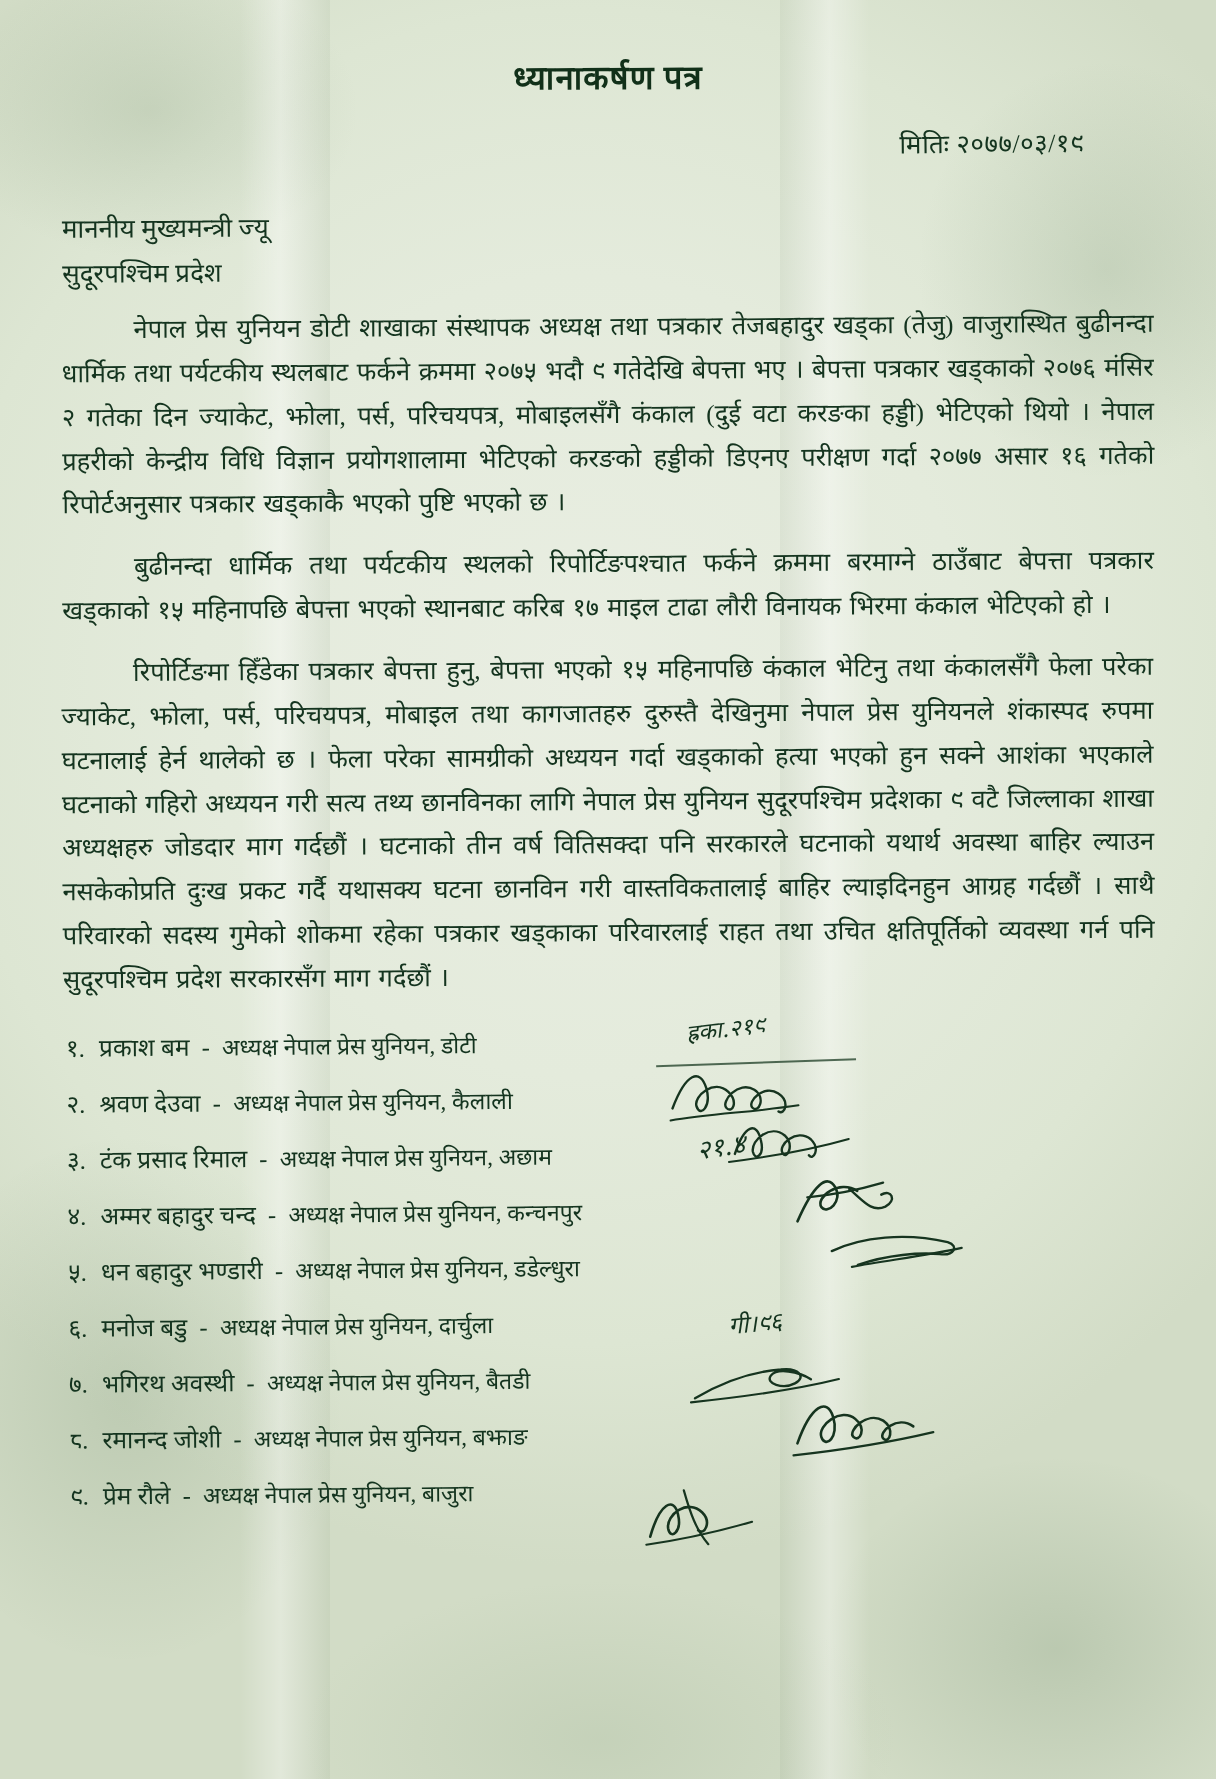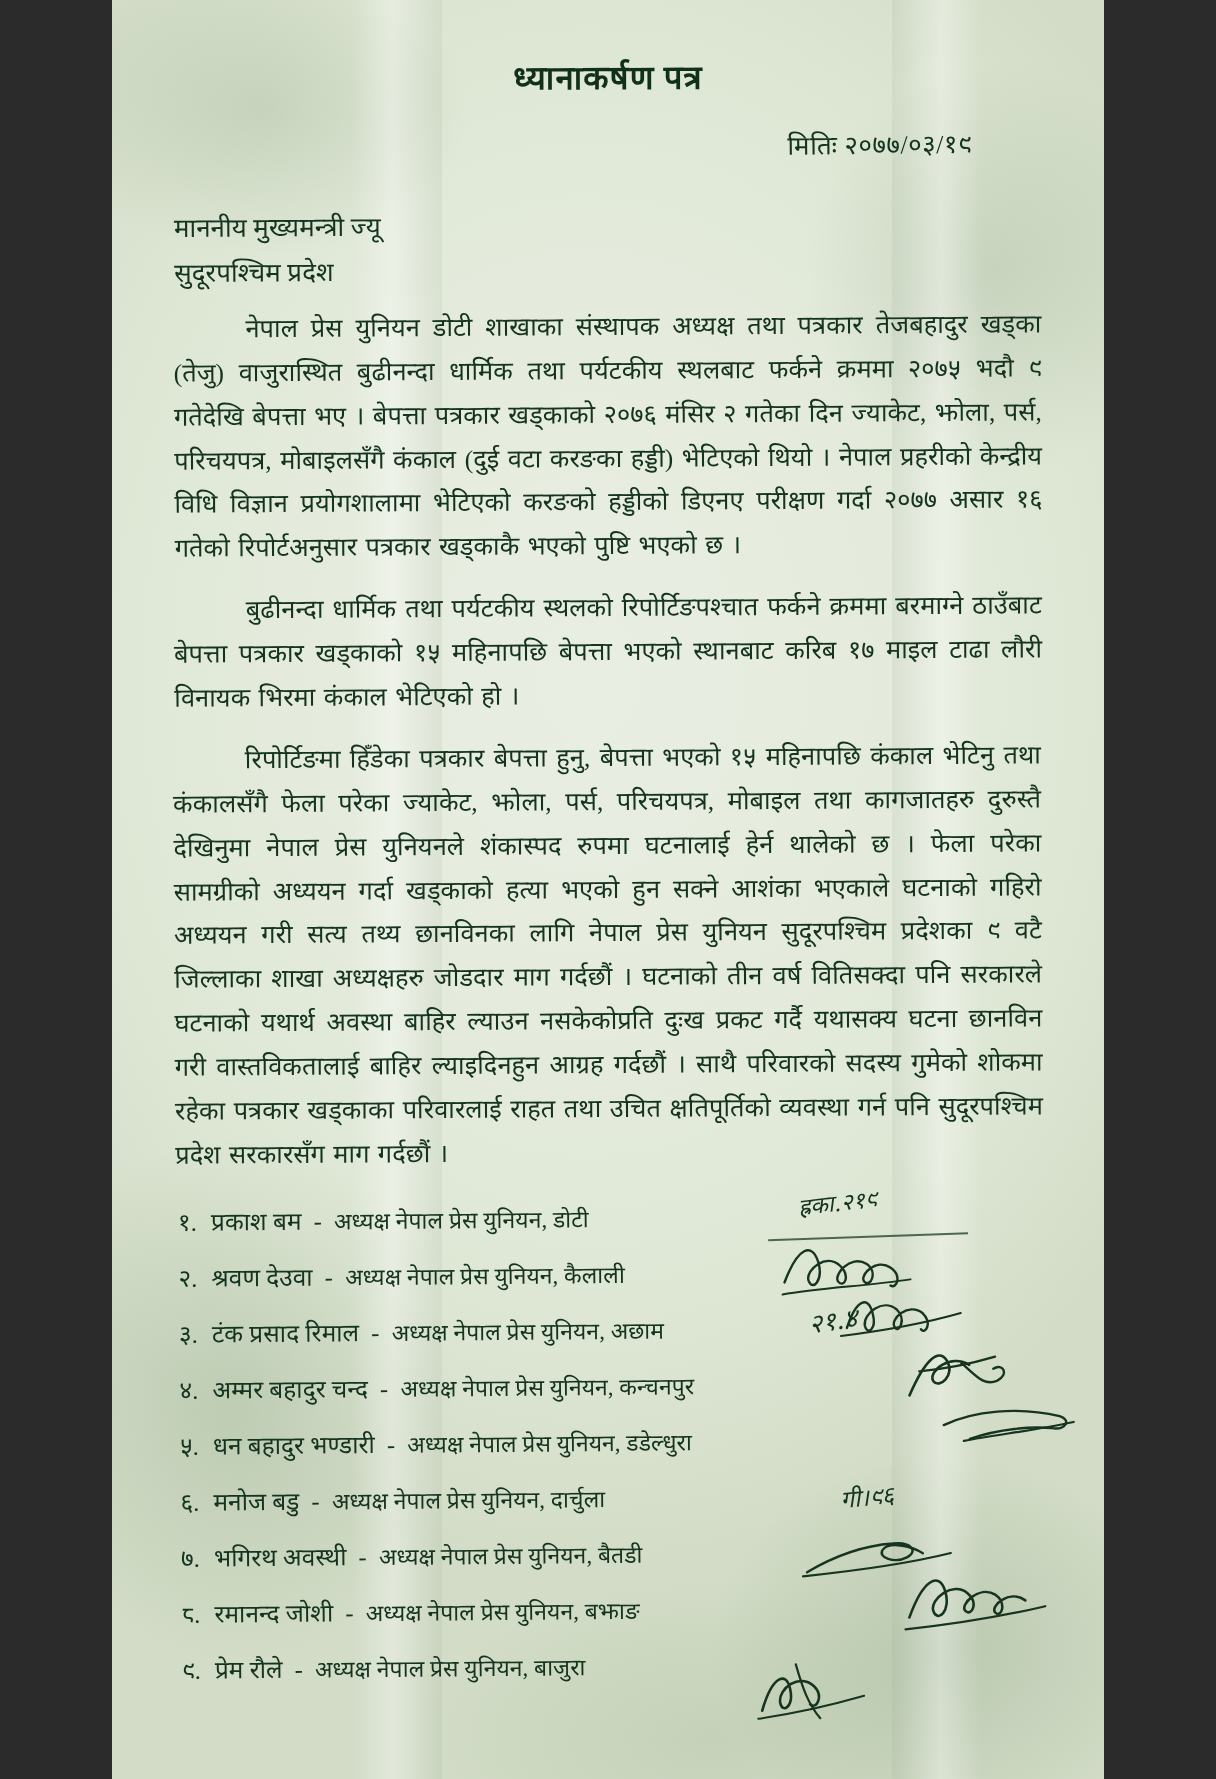--- a/index.html
+++ b/index.html
@@ -3,21 +3,21 @@
 <meta charset="utf-8">
 <title>ध्यानाकर्षण पत्र</title>
 <style>
   html, body {
     margin: 0;
     padding: 0;
     background: #2b2b2b;
   }
   #page {
     position: relative;
-    width: 992px;
+    width: 1216px;
     height: 1779px;
     margin: 0 auto;
     overflow: hidden;
     background:
       radial-gradient(ellipse 70% 50% at 48% 38%, #e9eee2 0%, #e4ebdc 45%, #dde6d3 75%, #d2dcc6 100%),
       linear-gradient(115deg, #e6ecdf 0%, #e1e9d8 30%, #dbe4d0 60%, #d4dfc8 100%);
     font-family: "Liberation Serif", "DejaVu Serif", serif;
     color: #14341f;
   }
   

